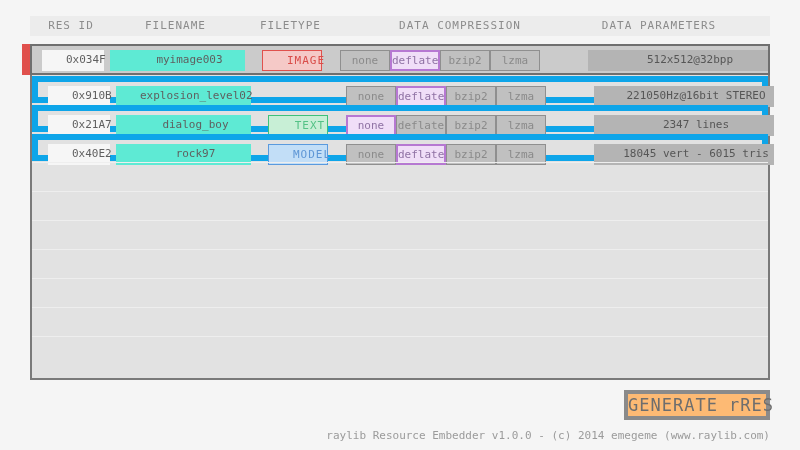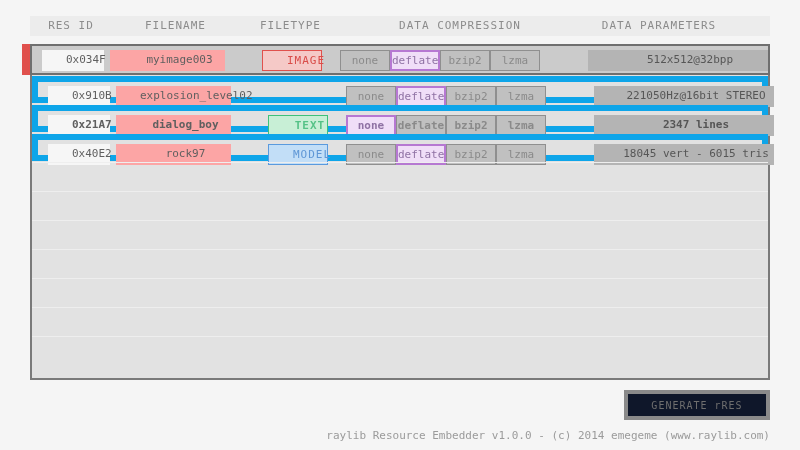--- a/index.html
+++ b/index.html
@@ -46,21 +46,21 @@
     position:absolute; left:-10px; top:-2px; width:8px; height:31px;
     background:#e0504c; display:none;
   }
   .row-active .active-marker { display:block; }
 
   .cell {
     position:absolute; top:4px; height:21px; line-height:20px;
     font-size:11px; text-align:center; color:#5f5f5f; white-space:nowrap;padding-left:24px;
   }
   .resid-field    { left:10px;  width:62px;  background:#f6f6f6; }
-  .filename-field { left:78px;  width:115px; background:#fca5a5; }
+  .filename-field { left:78px;  width:135px; background:#5eead4; }
   .filetype-badge { left:230px; width:60px;  border:1px solid #999; letter-spacing:1px; }
   .comp-group { position:absolute; left:308px; top:4px; display:flex; }
   .comp-btn {
     width:50px; height:21px; line-height:19px; font-size:11px; text-align:center;
     background:#c0c0c0; border:1px solid #8f8f8f; color:#8a8a8a; white-space:nowrap;
   }
   .comp-btn.selected {
     background:#f0def8; border:2px solid #b678d2; color:#8f72a4; line-height:17px;
   }
   .params-field { left:538px; width:180px; background:#b4b4b4; color:#565656;margin-left:18px; }
@@ -73,22 +73,22 @@
   .status-text {
     position:absolute; top:0; height:29px; line-height:29px;
     font-size:11px; color:#8a8a8a; letter-spacing:0.5px; white-space:nowrap;
   }
   .st-total { left:30px; }
   .st-size  { left:195px; }
   .st-ratio { left:416px; }
 
   .generate-btn {
     position:absolute; left:624px; top:390px; width:146px; height:30px;
-    background:#0f172a; border:4px solid #8a8a8a;
-    font-size:10px; letter-spacing:1px; color:#6e6e6e;
+    background:#fdba74; border:4px solid #8a8a8a;
+    font-size:17px; letter-spacing:1px; color:#6e6e6e;
     text-align:center; line-height:21px; cursor:pointer; white-space:nowrap;
     font-family:inherit;
   }
 
   .footer-text {
     position:absolute; right:30px; top:429px; font-size:11px; color:#9b9b9b;
     white-space:nowrap;
   }
 </style>
 </head>
@@ -128,21 +128,21 @@
       <div class="cell filetype-badge" style="background: rgb(250, 238, 197); border-color: rgb(238, 192, 70); color: rgb(224, 186, 88); margin-top: 28px;">SOUND</div>
       <div class="comp-group">
             <div class="comp-btn">none</div>
             <div class="comp-btn selected">deflate</div>
             <div class="comp-btn">bzip2</div>
             <div class="comp-btn">lzma</div>
           </div>
       <div class="cell params-field">221050Hz@16bit STEREO</div>
     </div>
   </div>
-      <div class="slot" style="top: 58px; font-weight: bold;">
+      <div class="slot" style="top: 58px;">
 
     <div class="row-panel">
       <div class="cell resid-field">0x21A7</div>
       <div class="cell filename-field">dialog_boy</div>
       <div class="cell filetype-badge" style="background: rgb(200, 239, 214); border-color: rgb(63, 194, 122); color: rgb(85, 194, 135);">TEXT</div>
       <div class="comp-group">
             <div class="comp-btn selected">none</div>
             <div class="comp-btn">deflate</div>
             <div class="comp-btn">bzip2</div>
             <div class="comp-btn">lzma</div>

